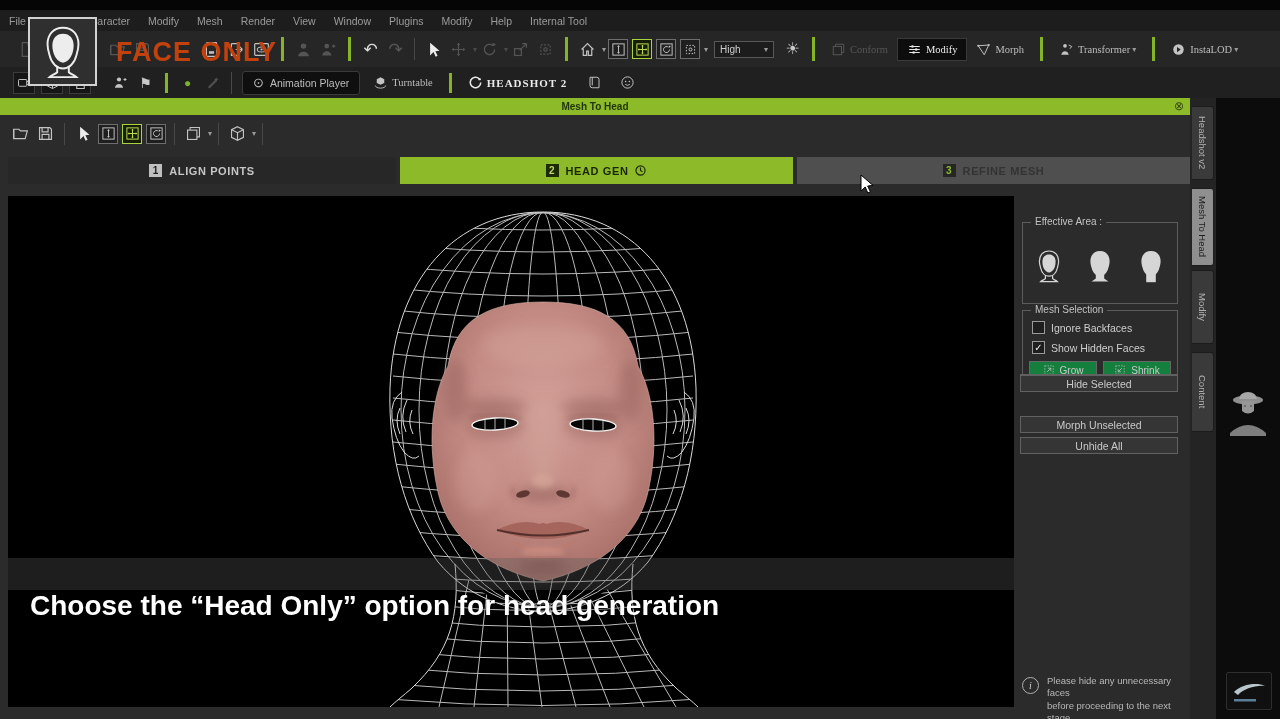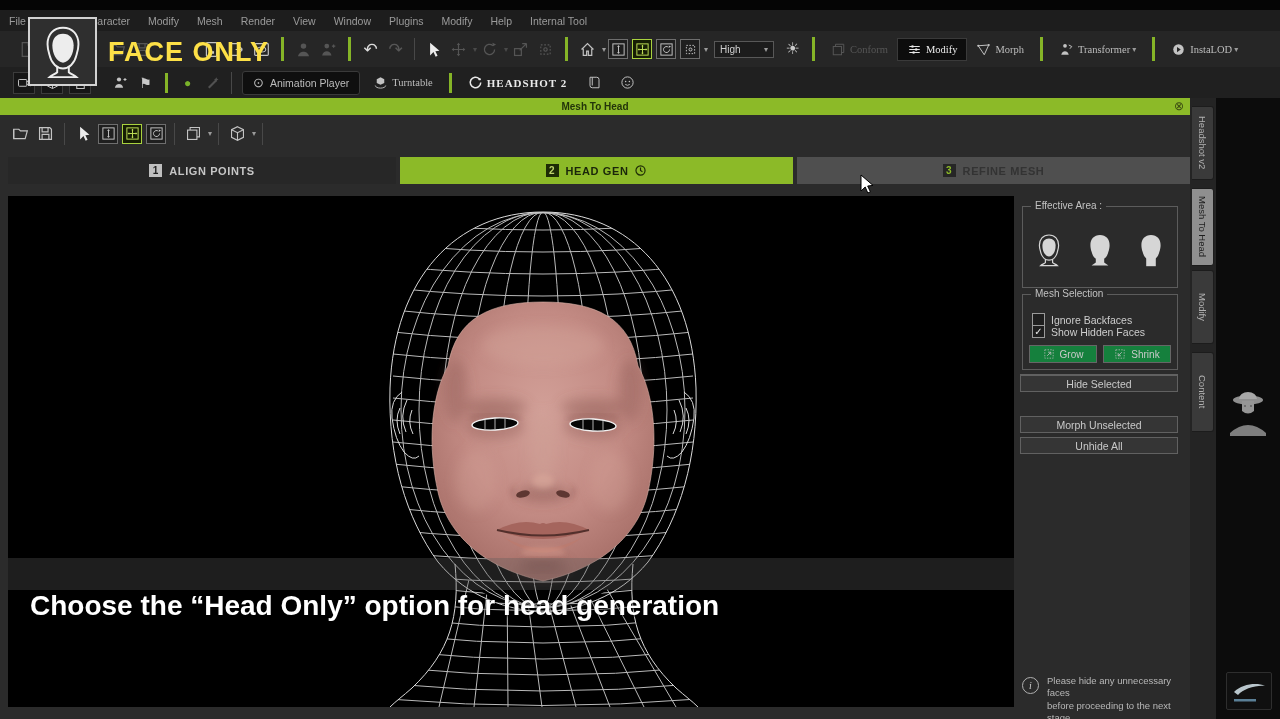--- a/index.html
+++ b/index.html
@@ -49,21 +49,21 @@
   .badge{width:13px;height:13px;font-size:10px;font-weight:bold;display:flex;align-items:center;justify-content:center;
          margin-right:7px;flex:none;}
   .st1{left:8px;width:388px;background:#272727;color:#c6c6c6;}
   .st1 .badge{background:#bfbfbf;color:#1d1d1d;}
   .st2{left:400px;width:393px;background:#8cba28;color:#1a260a;}
   .st2 .badge{background:#1d2b05;color:#bcd36a;}
   .st3{left:797px;width:393px;background:#4f4f4f;color:#333;}
   .st3 .badge{background:#262626;color:#8cba28;}
   .viewport{left:8px;top:196px;width:1006px;height:511px;background:#000;}
   
-  .grp{position:absolute;border:1px solid #5c5c5c;box-sizing:border-box;}
+  .grp{position:absolute;border:1px solid #5c5c5c;box-sizing:border-box;margin-top:16px;}
   .grp .lg{position:absolute;top:-7px;left:8px;background:#2b2b2b;padding:0 4px;font-size:10px;color:#c2c2c2;white-space:nowrap;}
   .heads{display:flex;justify-content:space-around;align-items:center;height:100%;padding-top:6px;box-sizing:border-box;}
   .cbrow{position:absolute;left:9px;display:flex;align-items:center;font-size:10.5px;color:#cdcdcd;}
   .cb{width:11px;height:11px;border:1px solid #9a9a9a;background:#1e1e1e;margin-right:6px;display:flex;
       align-items:center;justify-content:center;font-size:10px;color:#e8e8e8;line-height:1;flex:none;}
   .minibtn{position:absolute;width:68px;height:18px;background:#15803d;border:1px solid #666;display:flex;
            align-items:center;justify-content:center;font-size:10px;color:#c9c9c9;cursor:pointer;box-sizing:border-box;}
   .minibtn .ic{width:12px;height:12px;margin-right:5px;color:#bdbdbd;}
   .sbtn{position:absolute;left:1020px;width:158px;height:17px;background:#353535;border:1px solid #616161;
         color:#c9c9c9;font-size:10.5px;display:flex;align-items:center;justify-content:center;cursor:pointer;box-sizing:border-box;}
@@ -77,21 +77,21 @@
         font-size:9.5px;display:flex;align-items:center;justify-content:center;border:1px solid #1c1c1c;
         border-left:none;border-radius:0 3px 3px 0;cursor:pointer;box-sizing:border-box;}
   .vtab.on{background:#8f8f8f;color:#1d1d1d;}
   .rightcol{left:1216px;top:98px;width:64px;height:621px;background:#0c0c0c;}
   .bust{position:absolute;left:8px;top:288px;width:48px;height:50px;cursor:pointer;}
   .logo{position:absolute;left:10px;top:574px;width:44px;height:36px;background:#101010;border:1px solid #2e2e2e;
         border-radius:2px;cursor:pointer;}
   
   .fbox{left:28px;top:17px;width:69px;height:69px;background:#2f2f2f;border:2px solid #d2d2d2;box-sizing:border-box;
         display:flex;align-items:center;justify-content:center;z-index:40;}
-  .flabel{left:108px;top:37px;font-size:27px;font-weight:bold;color:#fde047;letter-spacing:1px;z-index:40;white-space:nowrap;}
+  .flabel{left:116px;top:37px;font-size:27px;font-weight:bold;color:#c2410c;letter-spacing:1px;z-index:40;white-space:nowrap;}
   .caption{left:30px;top:590px;font-size:28px;font-weight:bold;color:#fff;z-index:30;white-space:nowrap;
            text-shadow:0 1px 3px rgba(0,0,0,.8);}
   .cursor{left:858px;top:174px;z-index:60;width:20px;height:22px;}
 </style>
 </head>
 <body>
 
 <svg width="0" height="0" style="position:absolute" aria-hidden="true">
     <defs>
 <symbol id="i-page" viewBox="0 0 20 20">
@@ -656,21 +656,21 @@
           <use href="#i-headsolid"></use>
         </svg>
       <svg width="36" height="46" viewBox="0 0 60 60" style="color:#d6d6d6">
           <use href="#i-headneck"></use>
         </svg>
     </div>
   </div>
 
   <div class="abs grp" style="left:1022px;top:294px;width:156px;height:76px">
     <span class="lg">Mesh Selection</span>
-    <div class="cbrow" style="top:18px">
+    <div class="cbrow" style="top:10px">
       <span class="cb"></span>
       <span>Ignore Backfaces</span>
     </div>
     <div class="cbrow" style="top:30px">
       <span class="cb">✓</span>
       <span>Show Hidden Faces</span>
     </div>
     <div class="minibtn" style="left:6px;top:50px">
       <svg class="ic">
           <use href="#i-grow"></use>

